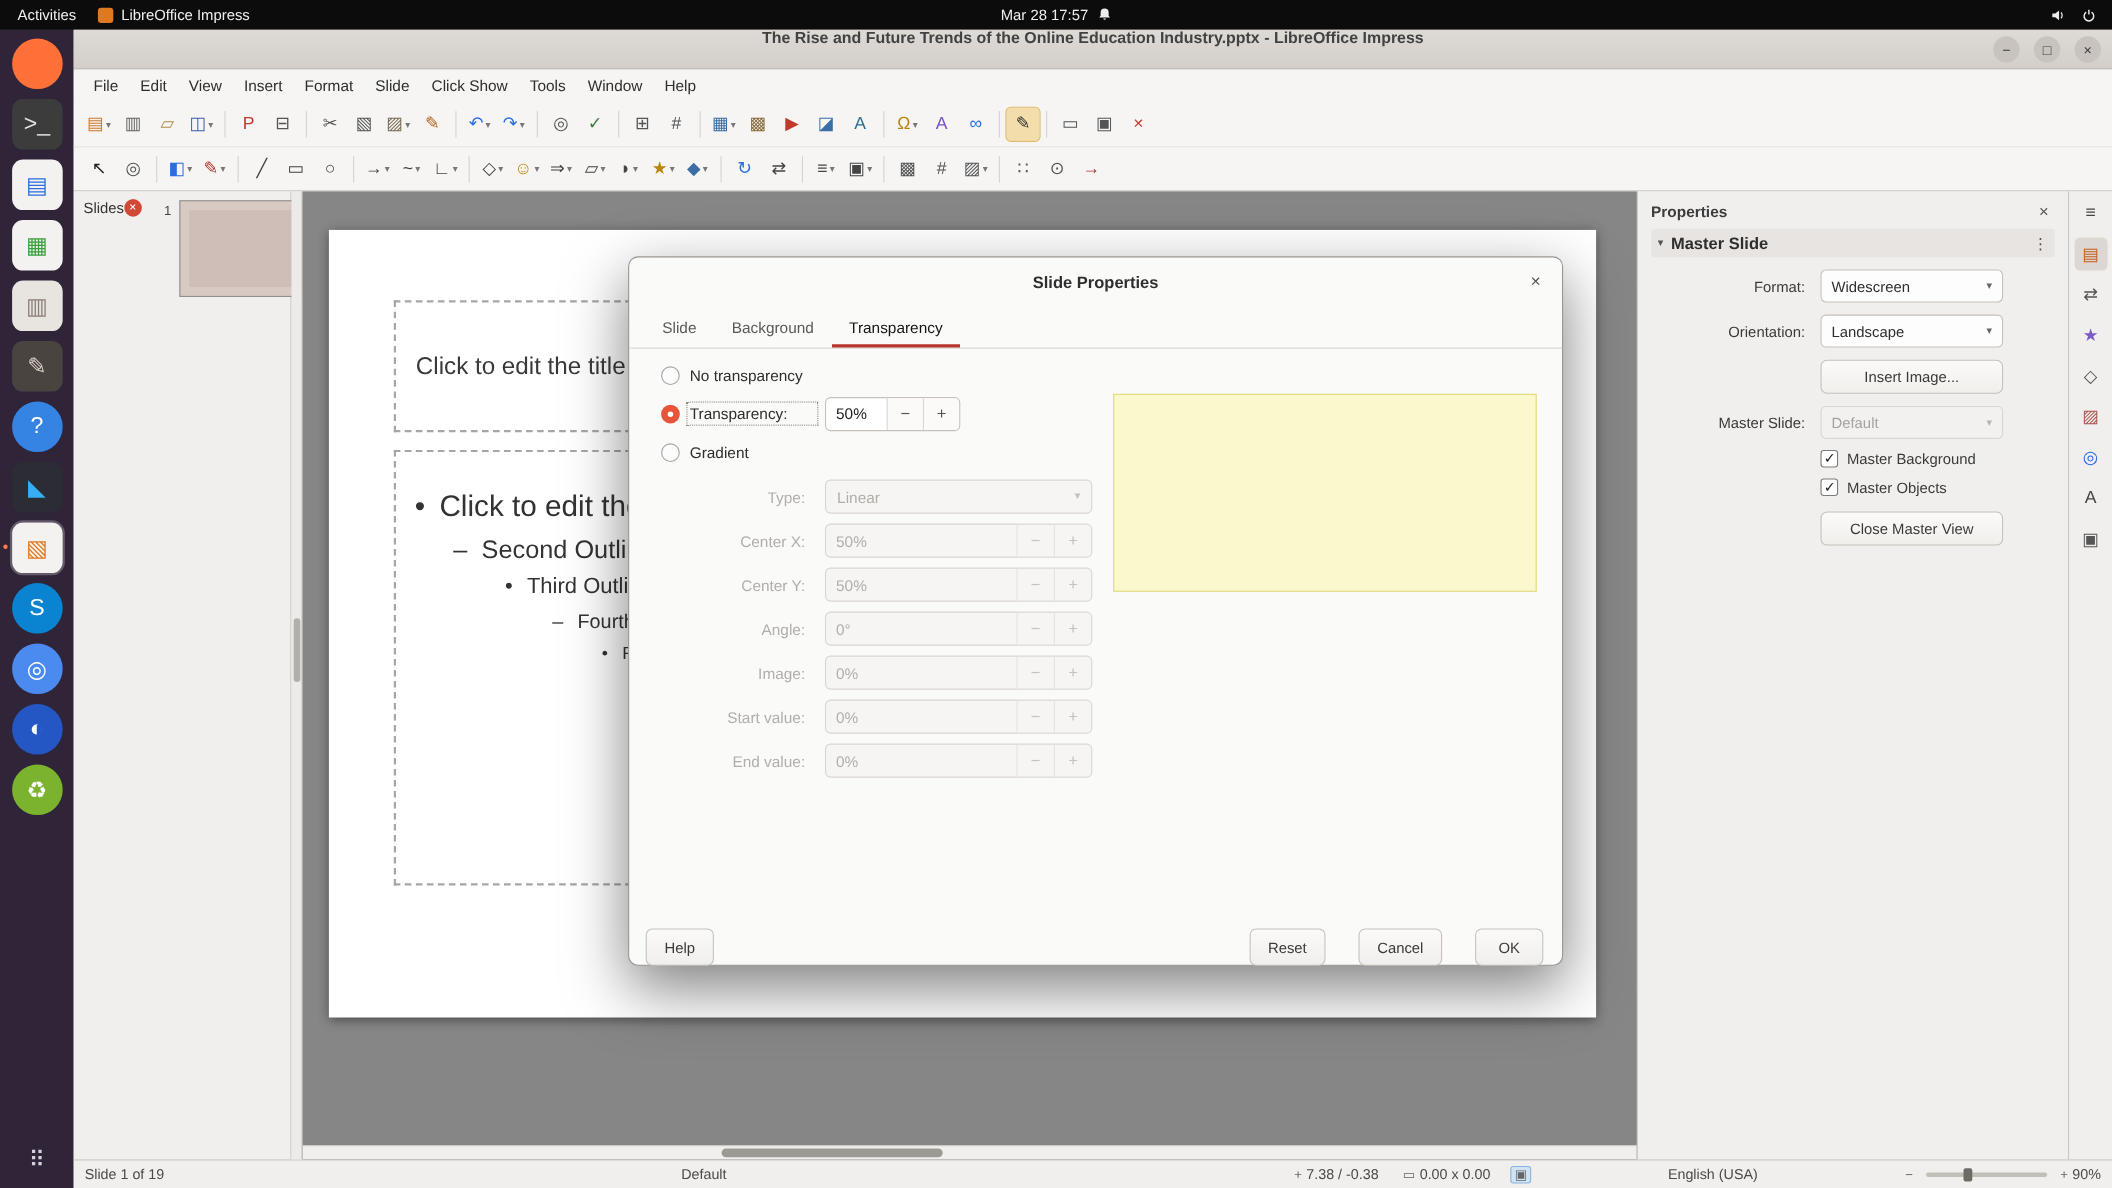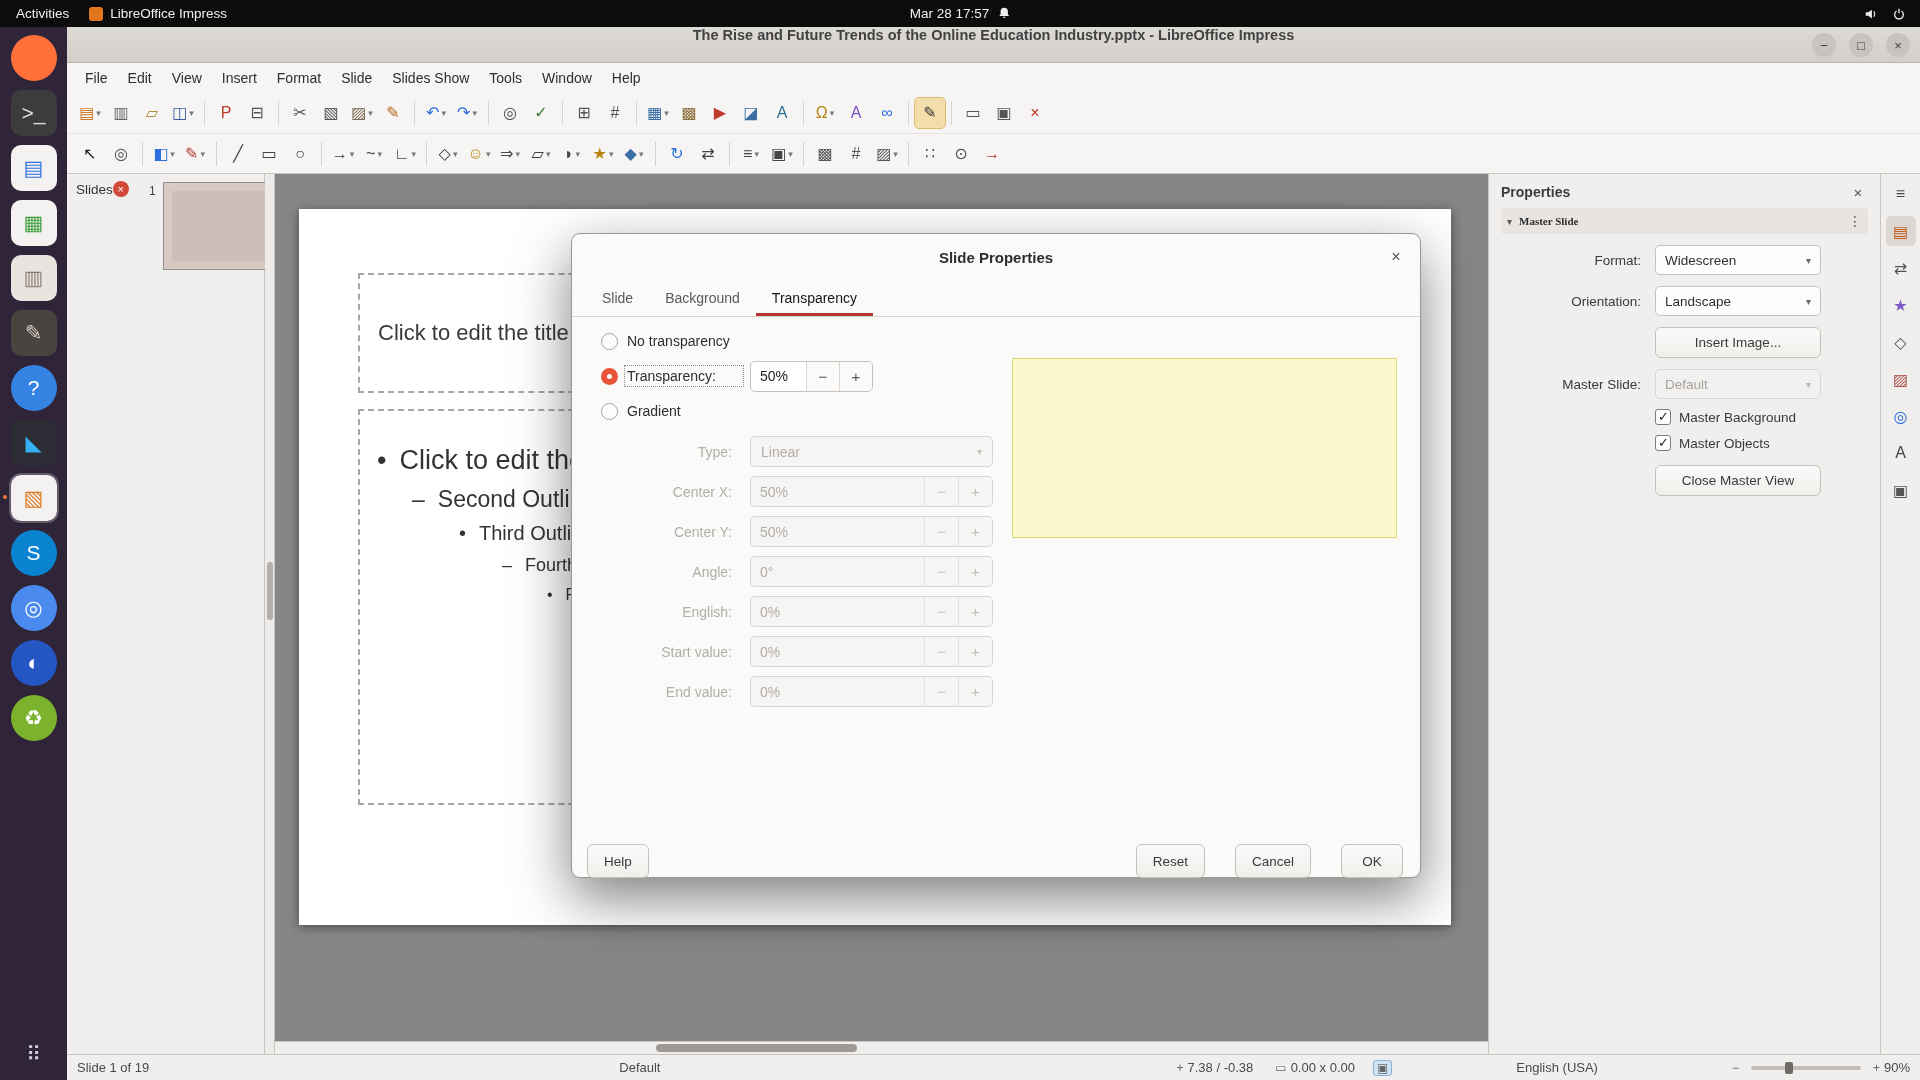--- a/index.html
+++ b/index.html
@@ -71,21 +71,21 @@
   .hscroll { position:absolute; left:0; right:0; bottom:0; height:13px; background:#f1efed; border-top:1px solid #c9c5c1; }
   .hscroll .thumb { position:absolute; left:381px; width:201px; top:2px; bottom:2px; background:#9d9995; border-radius:4px; }
 
   
   .props { width:392px; background:#f1efed; border-left:1px solid #c9c5c1; padding:5px 12px; font-size:14px; color:#333; }
   .props-header { display:flex; align-items:center; height:26px; }
   .props-title { font-weight:bold; color:#3c3c3c; }
   .icon-x { margin-left:auto; color:#555; font-size:15px; width:20px; text-align:center; }
   .section-bar { display:flex; align-items:center; gap:7px; height:26px; margin-top:3px; background:#e7e4e1; border-radius:3px; padding:0 6px; }
   .section-bar .chev { font-size:10px; color:#555; }
-  .section-bar .sect { font-weight:bold; font-size:11px; color:#2e2e2e;font-family:Liberation Serif, serif; }
+  .section-bar .sect { font-weight:bold; font-size:15px; color:#2e2e2e; }
   .section-bar .more { margin-left:auto; color:#555; }
   .prow { display:flex; align-items:center; margin-top:11px; }
   .plabel { width:140px; text-align:right; margin-right:14px; color:#3a3a3a; font-size:13.5px; }
   .pselect { width:166px; height:30px; background:#fdfdfd; border:1px solid #c6c1bc; border-radius:5px; display:flex; align-items:center; justify-content:space-between; padding:0 9px; font-size:13.5px; color:#2e2e2e; }
   .pselect .chev { font-size:10px; color:#666; }
   .pselect.disabled { color:#a6a29e; background:#f3f1ef; border-color:#d9d5d1; }
   .pselect.disabled .chev { color:#b9b5b1; }
   .btn { background:linear-gradient(#fbfaf9,#f1efec); border:1px solid #c6c1bc; border-radius:6px; font-size:13.5px; color:#3a3a3a; display:flex; align-items:center; justify-content:center; }
   .pbtn { margin-left:154px; width:166px; height:31px; }
   .pcheck { display:flex; align-items:center; gap:8px; margin:10px 0 0 154px; font-size:13.5px; color:#3a3a3a; }
@@ -230,21 +230,21 @@
       </div>
     </div>
 
     <div class="menubar">
         <span class="menu-item">File</span>
         <span class="menu-item">Edit</span>
         <span class="menu-item">View</span>
         <span class="menu-item">Insert</span>
         <span class="menu-item">Format</span>
         <span class="menu-item">Slide</span>
-        <span class="menu-item">Slides Show</span>
+        <span class="menu-item">Click Show</span>
         <span class="menu-item">Tools</span>
         <span class="menu-item">Window</span>
         <span class="menu-item">Help</span>
       </div>
 
     <div class="toolbar">
         <span class="tbtn dd">
           <span class="glyph" style="color: rgb(208, 122, 46);">▤</span>
         </span>
         <span class="tbtn">
@@ -651,21 +651,21 @@
         </div>
           <div class="grow">
           <span class="glabel label">Angle:</span>
           <div class="gspin">
             <span class="value">0°</span>
             <span class="sbtn minus"></span>
             <span class="sbtn plus"></span>
           </div>
         </div>
           <div class="grow">
-          <span class="glabel label">English:</span>
+          <span class="glabel label">Image:</span>
           <div class="gspin">
             <span class="value">0%</span>
             <span class="sbtn minus"></span>
             <span class="sbtn plus"></span>
           </div>
         </div>
           <div class="grow">
           <span class="glabel label">Start value:</span>
           <div class="gspin">
             <span class="value">0%</span>

